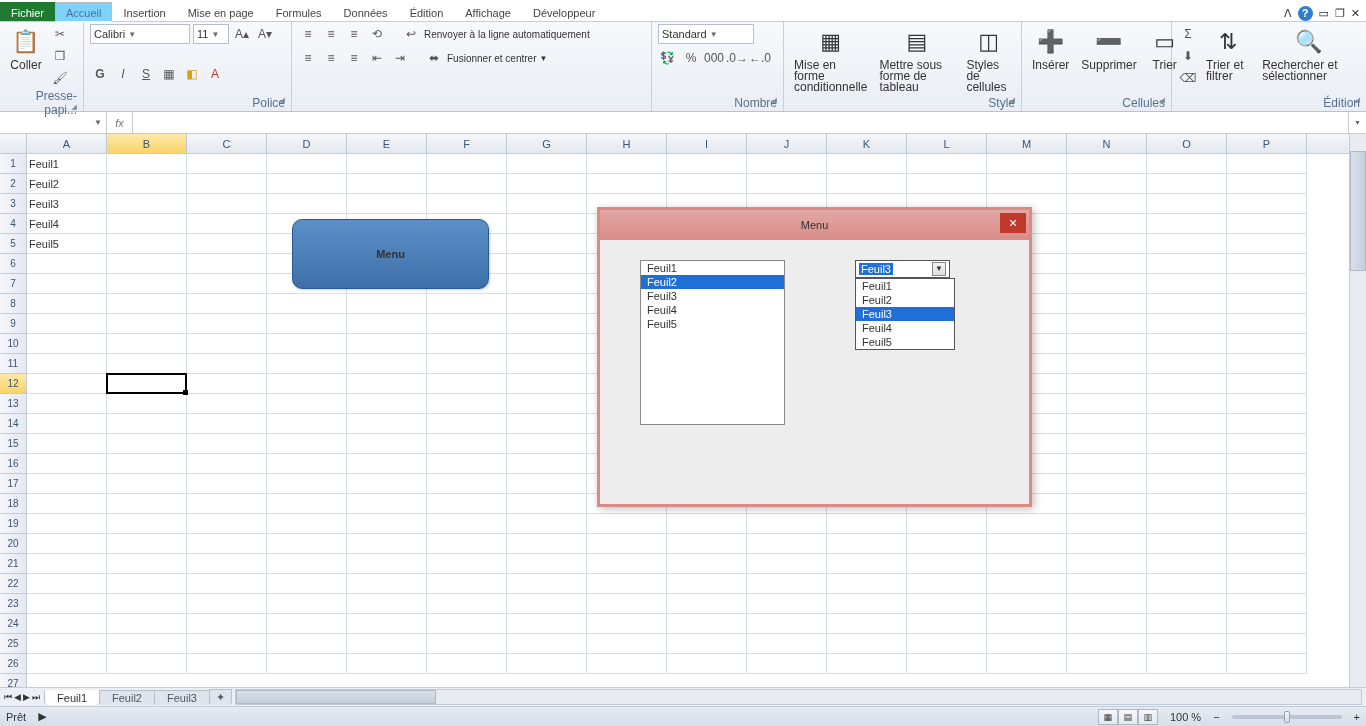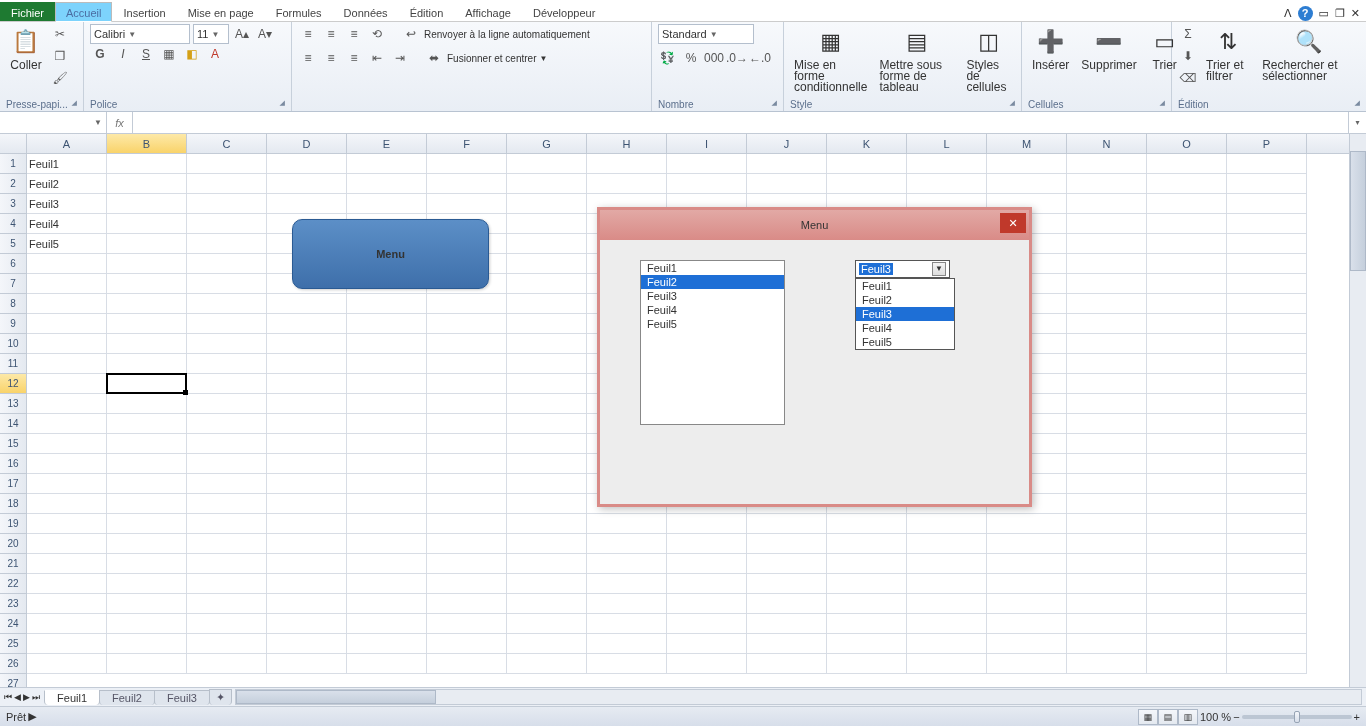--- a/index.html
+++ b/index.html
@@ -10,21 +10,21 @@
 .tab.file{background:#1e7a31;color:#fff;border-color:#1e7a31}
 .tab.active{background:#7dd3fc;border-color:#bbb;border-bottom:1px solid #fff;margin-bottom:-1px;color:#4b6da2}
 .tab-spacer{flex:1}
 .title-icons{margin-left:auto;padding:0 6px;display:flex;gap:6px;align-items:center;color:#666}
 .title-icons span{cursor:pointer}
 .help-circle{width:15px;height:15px;border-radius:50%;background:#2d7dd2;color:#fff;text-align:center;line-height:15px;font-weight:bold}
 
 .ribbon{height:90px;background:linear-gradient(#f7f9fc,#e9eef5);border-bottom:1px solid #b8c3d1;display:flex}
 .group{border-right:1px solid #c7d0db;padding:2px 6px 1px;display:flex;flex-direction:column;justify-content:space-between}
 .group-body{flex:1;display:flex;align-items:flex-start;gap:4px}
-.group-label{text-align:left;font-size:10px;color:#5b6f8c;padding-top:1px;position:relative}
+.group-label{text-align:right;font-size:12px;color:#5b6f8c;padding-top:1px;position:relative}
 .group-label::after{content:"◢";position:absolute;right:0;font-size:7px;color:#7a8aa0}
 .big-btn{display:flex;flex-direction:column;align-items:center;gap:2px;padding:2px 4px;cursor:pointer}
 .big-btn .ic{width:32px;height:32px;display:flex;align-items:center;justify-content:center;font-size:22px}
 .big-btn .lbl{font-size:12px;line-height:11px}
 .small-col{display:flex;flex-direction:column;gap:2px;justify-content:center}
 .small-btn{width:20px;height:20px;display:flex;align-items:center;justify-content:center;cursor:pointer;font-size:12px;color:#555}
 .combo{height:20px;border:1px solid #b4bfcd;background:#fff;display:flex;align-items:center;padding:0 3px;gap:3px}
 .combo .arr{font-size:8px;color:#666}
 .row{display:flex;gap:3px;align-items:center}
 
@@ -70,21 +70,21 @@
 
 .sheet-bar{height:19px;background:#ecf0f6;border-top:1px solid #c3cbd6;display:flex;align-items:center}
 .sheet-nav{display:flex;gap:2px;padding:0 4px;color:#555}
 .sheet-nav span{cursor:pointer;font-size:9px}
 .sheet-tab{padding:1px 12px;background:#fff;border:1px solid #b7bfca;border-bottom:none;margin-right:-1px;border-radius:0 0 4px 4px;cursor:pointer;font-size:11px}
 .sheet-tab.active{background:#fff;font-weight:normal;border-top:1px solid #fff}
 .sheet-tab.inactive{background:#dfe5ed;color:#556}
 .hscroll{flex:1;margin:0 4px;height:16px;background:#e8ecf2;border:1px solid #c3cbd6;position:relative}
 .hscroll .thumb{position:absolute;left:0;top:0;height:100%;width:200px;background:linear-gradient(#d9e0ea,#c5cfdc);border:1px solid #aeb9c8}
 
-.status{height:20px;background:linear-gradient(#e6ebf2,#d7deea);border-top:1px solid #c3cbd6;display:flex;align-items:center;padding:0 6px;gap:2px}
+.status{height:20px;background:linear-gradient(#e6ebf2,#d7deea);border-top:1px solid #c3cbd6;display:flex;align-items:center;padding:0 6px;gap:12px}
 .status .sp{flex:1}
 .view-btns{display:flex;gap:0}
 .view-btn{width:20px;height:16px;border:1px solid #aeb9c8;background:linear-gradient(#f4f6fa,#e4e9f0);display:flex;align-items:center;justify-content:center;font-size:9px;cursor:pointer}
 .zoom-slider{width:110px;height:4px;background:#bcc6d3;position:relative;border-radius:2px}
 .zoom-slider .tk{position:absolute;left:50%;top:-4px;width:6px;height:12px;background:linear-gradient(#f4f6fa,#d7deea);border:1px solid #97a4b5;border-radius:2px;transform:translateX(-50%)}
 .vscroll{position:absolute;right:0;top:134px;width:17px;height:553px;background:#e8ecf2;border-left:1px solid #c3cbd6}
 .vscroll .thumb{position:absolute;top:17px;left:0;width:100%;height:120px;background:linear-gradient(90deg,#d9e0ea,#c5cfdc);border:1px solid #aeb9c8}
 </style>
 </head>
 <body>
@@ -120,21 +120,21 @@
       <div class="small-col">
         <div class="small-btn">✂</div>
         <div class="small-btn">❐</div>
         <div class="small-btn">🖌</div>
       </div>
     </div>
     <div class="group-label">Presse-papi...</div>
   </div>
 
   <div class="group" style="width:208px">
-    <div class="group-body" style="flex-direction:column;gap:0;width:100%">
+    <div class="group-body" style="flex-direction:column;gap:20px;width:100%">
       <div class="row">
         <div class="combo" style="width:100px">
             <span>Calibri</span>
             <span class="arr">▼</span>
           </div>
         <div class="combo" style="width:36px">
             <span>11</span>
             <span class="arr">▼</span>
           </div>
         <div class="small-btn">A▴</div>

